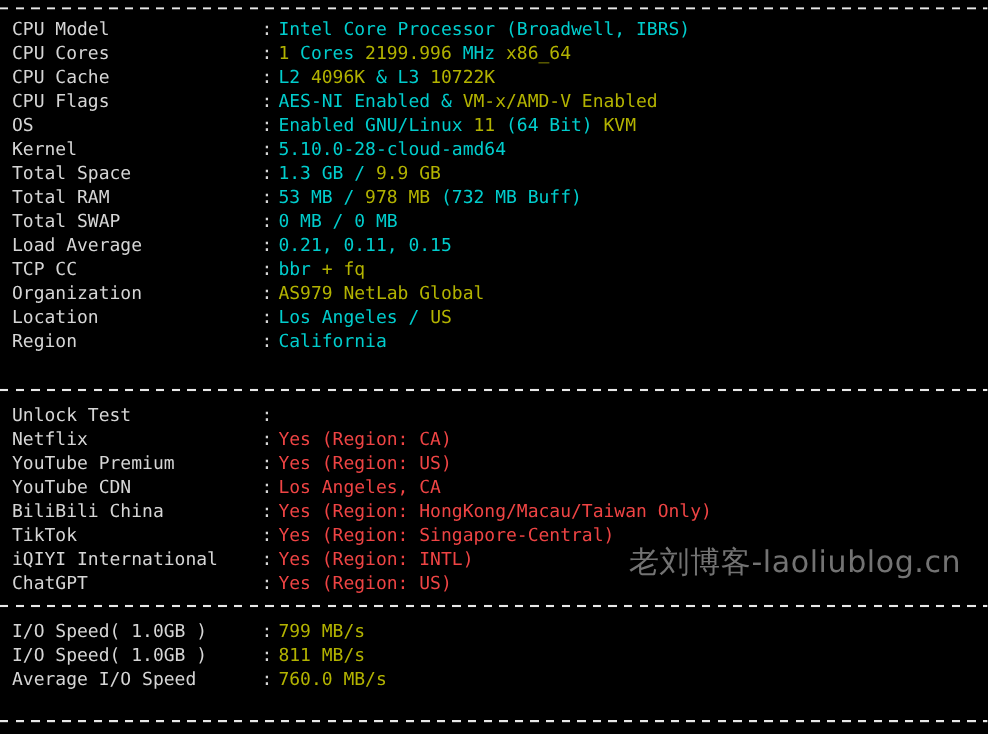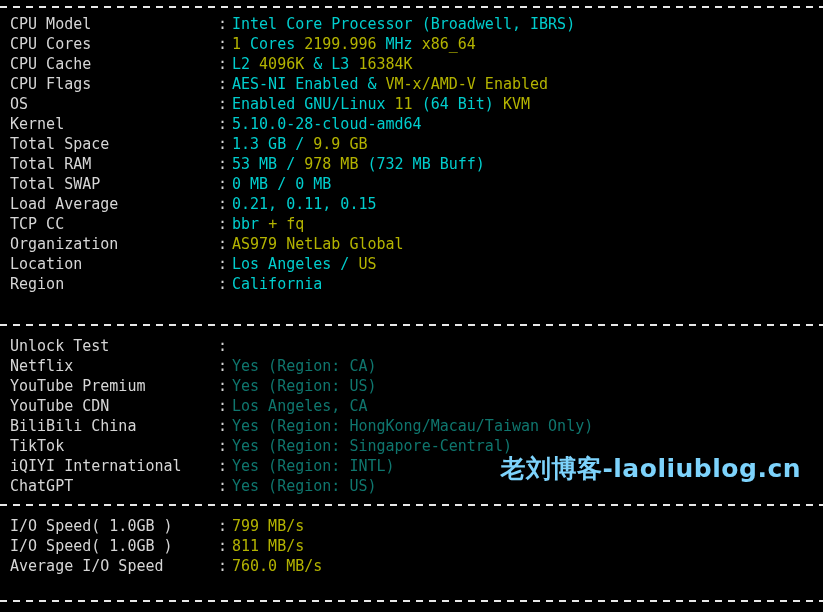--- a/index.html
+++ b/index.html
@@ -73,48 +73,48 @@
   }
   .value {
     display: inline-block;
     vertical-align: top;
     white-space: pre;
   }
 
   
   .c-cyan   { color: #00cdcd; }
   .c-yellow { color: #b3b300; }
-  .c-green  { color: #0f766e; }
+  .c-green  { color: #ef4444; }
 
   
   .watermark {
     position: absolute;
     right: 22px;
     bottom: 37px;
     font-family: "DejaVu Sans", "Liberation Sans", sans-serif;
     font-size: 25px;
-    font-weight: 700;
+    font-weight: 400;
     letter-spacing: 0.5px;
-    color: #7dd3fc;
+    color: #737373;
     white-space: nowrap;
   }
 </style>
 </head>
 <body>
 
 <div class="terminal">
 
   <div class="sep" style="top:6px;">
     <span class="sep-line"></span>
   </div>
 
   <div class="block" id="system-info-block" style="top:14px;">
       <div class="row"><span class="label">CPU Model</span><span class="colon">:</span><span class="value"><span class="c-cyan">Intel Core Processor (Broadwell, IBRS)</span></span></div>
       <div class="row"><span class="label">CPU Cores</span><span class="colon">:</span><span class="value"><span class="c-yellow">1 </span><span class="c-cyan">Cores </span><span class="c-yellow">2199.996 </span><span class="c-cyan">MHz </span><span class="c-yellow">x86_64</span></span></div>
-      <div class="row"><span class="label">CPU Cache</span><span class="colon">:</span><span class="value"><span class="c-cyan">L2 </span><span class="c-yellow">4096K </span><span class="c-cyan">&amp; L3 </span><span class="c-yellow">16384K</span></span></div>
+      <div class="row"><span class="label">CPU Cache</span><span class="colon">:</span><span class="value"><span class="c-cyan">L2 </span><span class="c-yellow">4096K </span><span class="c-cyan">&amp; L3 </span><span class="c-yellow">10722K</span></span></div>
       <div class="row"><span class="label">CPU Flags</span><span class="colon">:</span><span class="value"><span class="c-cyan">AES-NI Enabled &amp; </span><span class="c-yellow">VM-x/AMD-V Enabled</span></span></div>
       <div class="row"><span class="label">OS</span><span class="colon">:</span><span class="value"><span class="c-cyan">Enabled GNU/Linux </span><span class="c-yellow">11 </span><span class="c-cyan">(64 Bit) </span><span class="c-yellow">KVM</span></span></div>
       <div class="row"><span class="label">Kernel</span><span class="colon">:</span><span class="value"><span class="c-cyan">5.10.0-28-cloud-amd64</span></span></div>
       <div class="row"><span class="label">Total Space</span><span class="colon">:</span><span class="value"><span class="c-cyan">1.3 GB / </span><span class="c-yellow">9.9 GB</span></span></div>
       <div class="row"><span class="label">Total RAM</span><span class="colon">:</span><span class="value"><span class="c-cyan">53 MB / </span><span class="c-yellow">978 MB </span><span class="c-cyan">(732 MB Buff)</span></span></div>
       <div class="row"><span class="label">Total SWAP</span><span class="colon">:</span><span class="value"><span class="c-cyan">0 MB / 0 MB</span></span></div>
       <div class="row"><span class="label">Load Average</span><span class="colon">:</span><span class="value"><span class="c-cyan">0.21, 0.11, 0.15</span></span></div>
       <div class="row"><span class="label">TCP CC</span><span class="colon">:</span><span class="value"><span class="c-cyan">bbr </span><span class="c-yellow">+ fq</span></span></div>
       <div class="row"><span class="label">Organization</span><span class="colon">:</span><span class="value"><span class="c-yellow">AS979 NetLab Global</span></span></div>
       <div class="row"><span class="label">Location</span><span class="colon">:</span><span class="value"><span class="c-cyan">Los Angeles / </span><span class="c-yellow">US</span></span></div>

